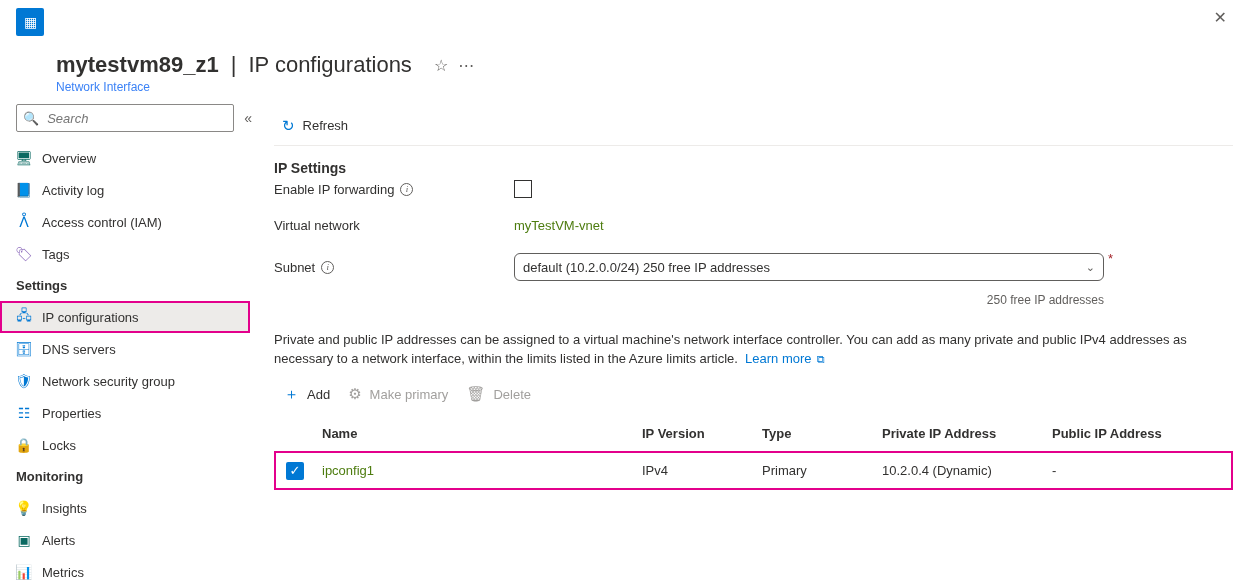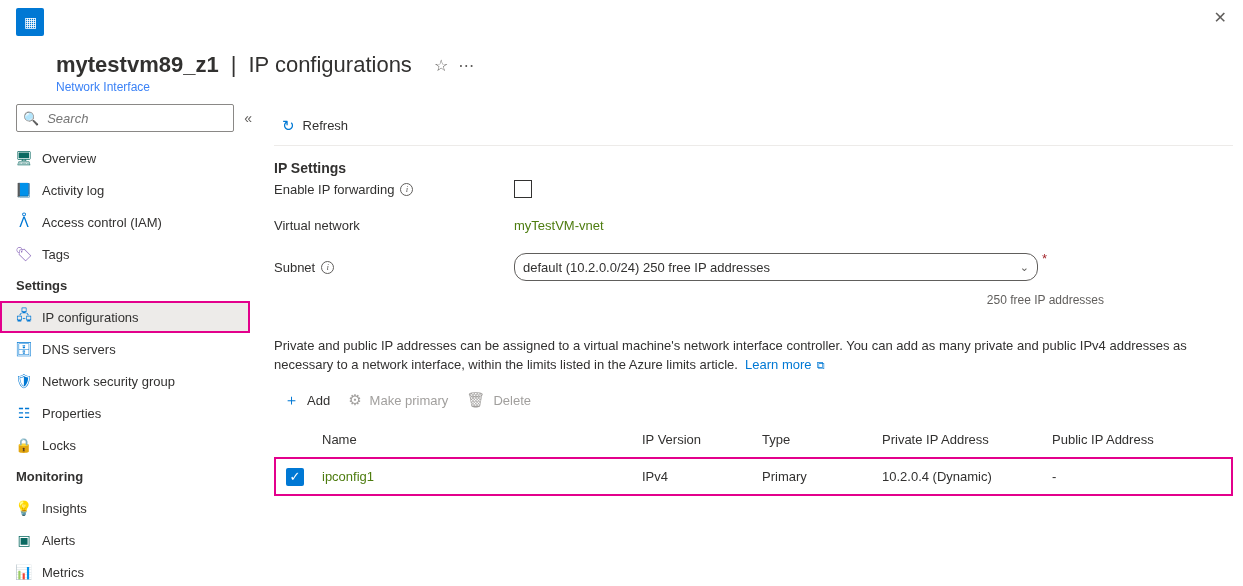--- a/index.html
+++ b/index.html
@@ -71,38 +71,38 @@
   .info-icon {
     display:inline-flex;width:13px;height:13px;border:1px solid #605e5c;border-radius:50%;
     align-items:center;justify-content:center;font-size:9px;color:#605e5c;font-family:Georgia,serif;font-style:italic;
   }
   .checkbox {
     width:18px;height:18px;border:1px solid #323130;background:#fff;cursor:pointer;
   }
   .link { color:#4d7c0f; cursor:pointer; }
   .select {
     display:flex;align-items:center;justify-content:space-between;
-    border:1px solid #605e5c;height:28px;padding:0 8px;width:524px;border-radius:12px;cursor:pointer;
+    border:1px solid #605e5c;height:28px;padding:0 8px;width:590px;border-radius:6px;cursor:pointer;
   }
   .select .chev{font-size:11px;color:#605e5c;}
   .req-star{color:#a4262c;margin-left:4px;align-self:flex-start;position:relative;top:-2px;}
   .subnet-hint{font-size:12px;color:#605e5c;width:590px;text-align:right;margin-top:4px;}
-  .desc { font-size:13px; color:#323130; margin:30px 0 10px 0; line-height:1.45; }
+  .desc { font-size:13px; color:#323130; margin:24px 0 10px 0; line-height:1.45; }
   .desc .learn{ color:#0078d4; cursor:pointer; white-space:nowrap;}
   .ext-icon{font-size:11px;color:#0078d4;margin-left:2px;}
 
   .list-toolbar { display:flex; align-items:center; gap:18px; padding:6px 0 12px 10px;}
   .tbtn { display:flex; align-items:center; gap:8px; cursor:pointer;}
   .tbtn.disabled { color:#a19f9d; cursor:default;}
   .tbtn .ti { font-size:15px; }
   .tbtn.add .ti{color:#0078d4}
   .tbtn.add span{color:#323130}
 
   table.grid { width:100%; border-collapse:collapse; }
-  table.grid thead td { font-weight:400; padding:10px 8px; border-bottom:1px solid #edebe9;}
+  table.grid thead td { font-weight:700; padding:10px 8px; border-bottom:1px solid #edebe9;}
   table.grid tbody td { padding:10px 8px; }
   .row-check {
     width:18px;height:18px;background:#0078d4;color:#fff;display:inline-flex;
     align-items:center;justify-content:center;border-radius:2px;
   }
   .row-highlight { outline:2px solid #e3008c; outline-offset:-2px; }
   .col-check{width:40px;padding-left:12px !important;}
   .col-name{width:320px;}
   .col-ver{width:120px;}
   .col-type{width:120px;}

